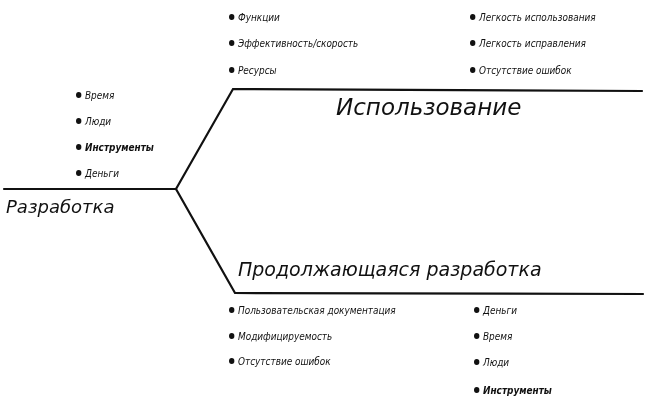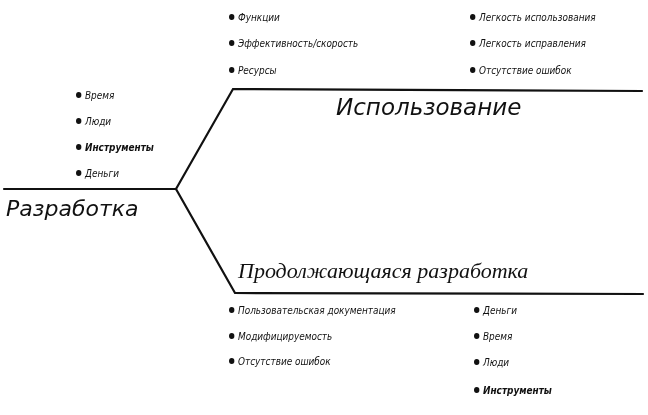--- a/index.html
+++ b/index.html
@@ -22,33 +22,33 @@
     <polyline points="176,189 233,89 642,91"></polyline>
     <polyline points="176,189 235,293 643,294"></polyline>
   </g>
 </svg>
 
 <div class="item sm" style="left:76px;top:89px;"><span class="dot"></span><span>Время</span></div>
 <div class="item sm" style="left:76px;top:115px;"><span class="dot"></span><span>Люди</span></div>
 <div class="item sm" style="left:76px;top:141px;font-weight:bold;"><span class="dot"></span><span>Инструменты</span></div>
 <div class="item sm" style="left:76px;top:167px;"><span class="dot"></span><span>Деньги</span></div>
 
-<div class="title" style="left:6px;top:196px;font-size:22px;">Разработка</div>
+<div class="title" style="left:6px;top:196px;font-size:18px;">Разработка</div>
 
 <div class="item sm" style="left:229px;top:11px;"><span class="dot"></span><span>Функции</span></div>
 <div class="item sm" style="left:229px;top:37px;"><span class="dot"></span><span>Эффективность/скорость</span></div>
 <div class="item sm" style="left:229px;top:64px;"><span class="dot"></span><span>Ресурсы</span></div>
 
 <div class="item sm" style="left:470px;top:11px;"><span class="dot"></span><span>Легкость использования</span></div>
 <div class="item sm" style="left:470px;top:37px;"><span class="dot"></span><span>Легкость исправления</span></div>
 <div class="item sm" style="left:470px;top:64px;"><span class="dot"></span><span>Отсутствие ошибок</span></div>
 
 <div class="title" style="left:320px;top:94px;font-size:23px;margin-left:16px;">Использование</div>
 
-<div class="title" style="left:238px;top:258px;font-size:22px;font-family:Liberation Serif, serif;">Продолжающаяся разработка</div>
+<div class="title" style="left:238px;top:258px;font-size:19px;">Продолжающаяся разработка</div>
 
 <div class="item sm" style="left:229px;top:304px;"><span class="dot"></span><span>Пользовательская документация</span></div>
 <div class="item sm" style="left:229px;top:330px;"><span class="dot"></span><span>Модифицируемость</span></div>
 <div class="item sm" style="left:229px;top:355px;"><span class="dot"></span><span>Отсутствие ошибок</span></div>
 
 <div class="item sm" style="left:474px;top:304px;"><span class="dot"></span><span>Деньги</span></div>
 <div class="item sm" style="left:474px;top:330px;"><span class="dot"></span><span>Время</span></div>
 <div class="item sm" style="left:474px;top:356px;"><span class="dot"></span><span>Люди</span></div>
 <div class="item sm" style="left:474px;top:384px;font-weight:bold;"><span class="dot"></span><span>Инструменты</span></div>
 

